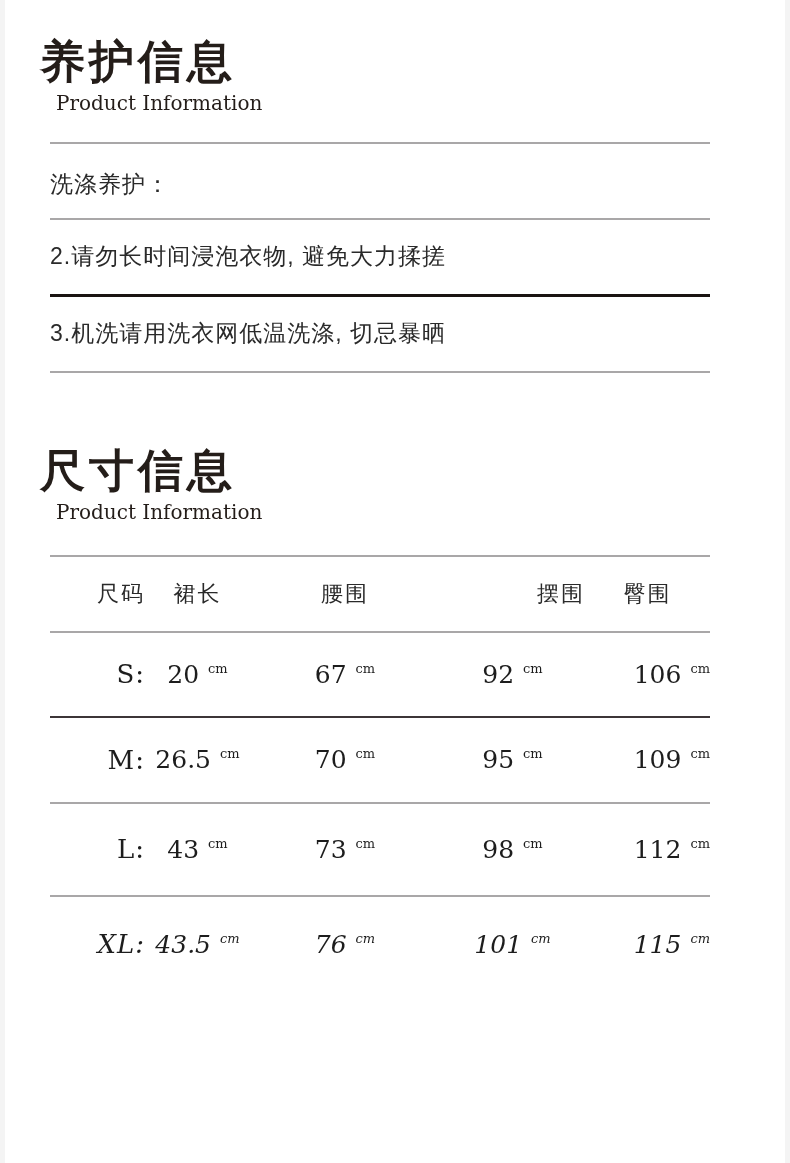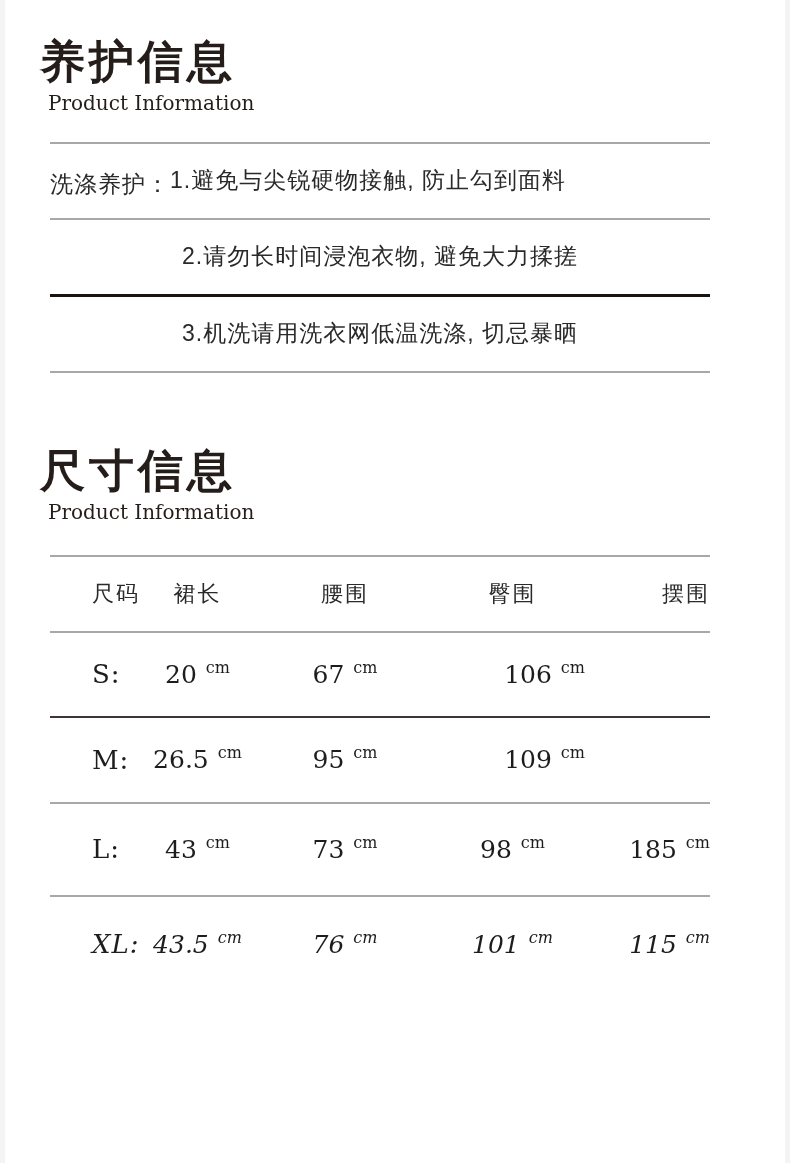--- a/index.html
+++ b/index.html
@@ -18,82 +18,81 @@
   }
   .title-block{margin:36px 0 0 35px;}
   .big-title{
     font-family:"DejaVu Serif","Liberation Serif",serif;
     font-size:45px;font-weight:600;line-height:1.15;
     letter-spacing:4px;color:var(--ink);margin:0;
   }
   .sub-title{
     font-family:"DejaVu Serif","Liberation Serif",serif;
     font-size:20px;font-weight:400;line-height:1.3;
-    color:var(--ink);margin:2px 0 0 8px;
+    color:var(--ink);margin:2px 0 0 16px;
   }
   .rule{height:2px;background:var(--line-gray);}
   .rule.dark{height:3px;background:var(--line-dark);}
   .rule.mid{height:2px;background:var(--line-mid);}
 
   
   .care-table{margin:26px 45px 0 45px;width:660px;}
   .care-row{
     height:74px;display:flex;align-items:center;
     font-size:23px;letter-spacing:1px;color:var(--text);
   }
-  .care-row.centered{justify-content:center;}
+  .care-row.centered{}
   .care-label{white-space:nowrap;color:var(--text);margin-top:8px;}
 
   
   .sec2{margin-top:72px;}
   .size-table{margin:30px 45px 0 45px;width:660px;}
   .trow{
     display:grid;
     grid-template-columns:95px 105px 190px 145px 125px;
     align-items:center;
   }
   .trow.header{height:74px;font-size:22px;letter-spacing:2px;color:var(--text);}
   .trow.r1{height:83px;}
   .trow.r2{height:84px;}
   .trow.r3{height:91px;}
   .trow.r4{height:95px;font-style:italic;}
   .tcell{text-align:center;}
-  .tcell.first{text-align:left;padding-left:3px;margin-left:39px;}
+  .tcell.first{text-align:right;padding-left:3px;}
   .tcell.last{text-align:right;padding-right:0;}
   .size-label{
     font-family:"DejaVu Serif","Liberation Serif",serif;
     font-size:26px;color:#1d1d1d;letter-spacing:1px;
   }
   .val{
     font-family:"DejaVu Serif","Liberation Serif",serif;
     font-size:25px;color:#1d1d1d;white-space:nowrap;
   }
   .unit{
     font-family:"DejaVu Serif","Liberation Serif",serif;
-    font-size:16px;color:#1d1d1d;
+    font-size:13px;color:#1d1d1d;
     position:relative;top:-10px;margin-left:9px;
   }
 </style>
 </head>
 <body>
 
 <div class="page">
 
   <section>
     <div class="title-block">
       <h1 class="big-title">养护信息</h1>
       <div class="sub-title">Product Information</div>
     </div>
 
     <div class="care-table">
       <div class="rule"></div>
 
       <div class="care-row">
         <span class="care-label">洗涤养护：</span>
-        <span>1.避免与尖锐硬物接触, 防止勾到面料</span>
       </div>
       <div class="rule"></div>
 
       <div class="care-row centered">
         <span>2.请勿长时间浸泡衣物, 避免大力揉搓</span>
       </div>
       <div class="rule dark"></div>
 
       <div class="care-row centered">
         <span>3.机洗请用洗衣网低温洗涤, 切忌暴晒</span>
@@ -108,47 +107,49 @@
       <div class="sub-title">Product Information</div>
     </div>
 
     <div class="size-table">
       <div class="rule"></div>
 
       <div class="trow header">
         <div class="tcell first">尺码</div>
         <div class="tcell">裙长</div>
         <div class="tcell">腰围</div>
+        <div class="tcell last">摆围</div>
         <div class="tcell">臀围</div>
-        <div class="tcell last">摆围</div>
       </div>
       <div class="rule"></div>
 
       <div class="trow r1">
         <div class="tcell first size-label">S:</div>
         <div class="tcell"><span class="val">20</span><span class="unit">cm</span></div>
         <div class="tcell"><span class="val">67</span><span class="unit">cm</span></div>
+        <div class="tcell"><span class="val">92</span><span class="unit">cm</span></div>
         <div class="tcell last"><span class="val">106</span><span class="unit">cm</span></div>
       </div>
       <div class="rule mid"></div>
 
       <div class="trow r2">
         <div class="tcell first size-label">M:</div>
         <div class="tcell"><span class="val">26.5</span><span class="unit">cm</span></div>
+        <div class="tcell"><span class="val">70</span><span class="unit">cm</span></div>
         <div class="tcell"><span class="val">95</span><span class="unit">cm</span></div>
         <div class="tcell last"><span class="val">109</span><span class="unit">cm</span></div>
       </div>
       <div class="rule"></div>
 
       <div class="trow r3">
         <div class="tcell first size-label">L:</div>
         <div class="tcell"><span class="val">43</span><span class="unit">cm</span></div>
         <div class="tcell"><span class="val">73</span><span class="unit">cm</span></div>
         <div class="tcell"><span class="val">98</span><span class="unit">cm</span></div>
-        <div class="tcell last"><span class="val">185</span><span class="unit">cm</span></div>
+        <div class="tcell last"><span class="val">112</span><span class="unit">cm</span></div>
       </div>
       <div class="rule"></div>
 
       <div class="trow r4">
         <div class="tcell first size-label">XL:</div>
         <div class="tcell"><span class="val">43.5</span><span class="unit">cm</span></div>
         <div class="tcell"><span class="val">76</span><span class="unit">cm</span></div>
         <div class="tcell"><span class="val">101</span><span class="unit">cm</span></div>
         <div class="tcell last"><span class="val">115</span><span class="unit">cm</span></div>
       </div>

